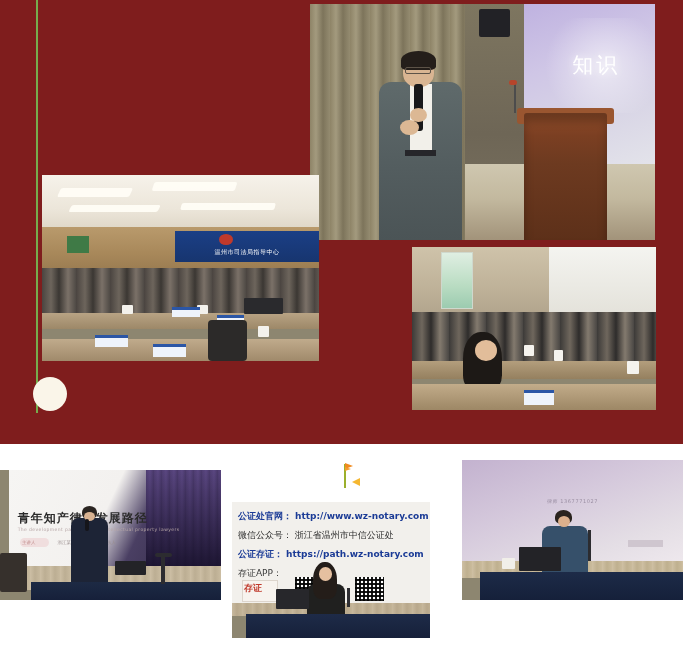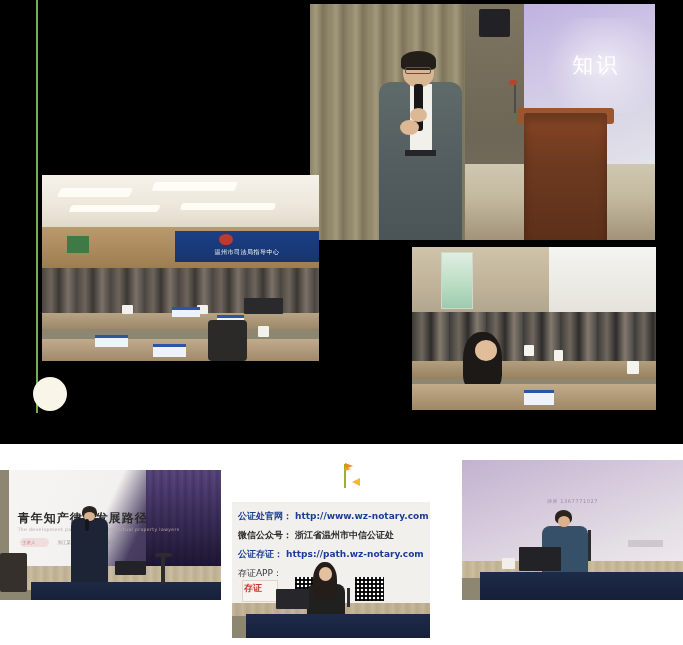--- a/index.html
+++ b/index.html
@@ -17,21 +17,21 @@
     background: #ffffff;
   }
 
   
   .green-panel {
     position: absolute;
     left: 0;
     top: 0;
     width: 683px;
     height: 444px;
-    background: #000000;
+    background: #7f1d1d;
     overflow: hidden;
   }
   .accent-line {
     position: absolute;
     left: 36px;
     top: 0px;
     width: 2px;
     height: 413px;
     background: #76ac4e;
   }
@@ -296,21 +296,21 @@
 
   
   .ph-e { left: 232px; top: 502px; width: 198px; height: 136px; }
   .e-screen {
     position:absolute; left:0; top:0; width:100%; height:78%;
     background:#f2f0ec;
   }
   .e-line { position:absolute; white-space:nowrap;
     font-family:"DejaVu Sans", sans-serif; font-size:9px; font-weight:bold; }
   .e-l1 { left:3%; top:6%;  color:#1b3b96; }
-  .e-l2 { left:3%; top:20%; color:#2b2b2b; font-weight:bold; }
+  .e-l2 { left:3%; top:20%; color:#2b2b2b; font-weight:normal; }
   .e-l3 { left:3%; top:34%; color:#1b3b96; }
   .e-l4 { left:3%; top:48%; color:#3a3a3a; font-weight:normal; }
   .e-logo {
     position:absolute; left:5%; top:57%; width:17%; height:15%;
     background:#f7f3ee; border:1px solid #ddd5cc;
   }
   .e-logo-txt {
     position:absolute; left:6%; top:58.5%;
     color:#c0392b; font-size:9px; font-weight:bold;
     font-family:"DejaVu Sans", sans-serif;

